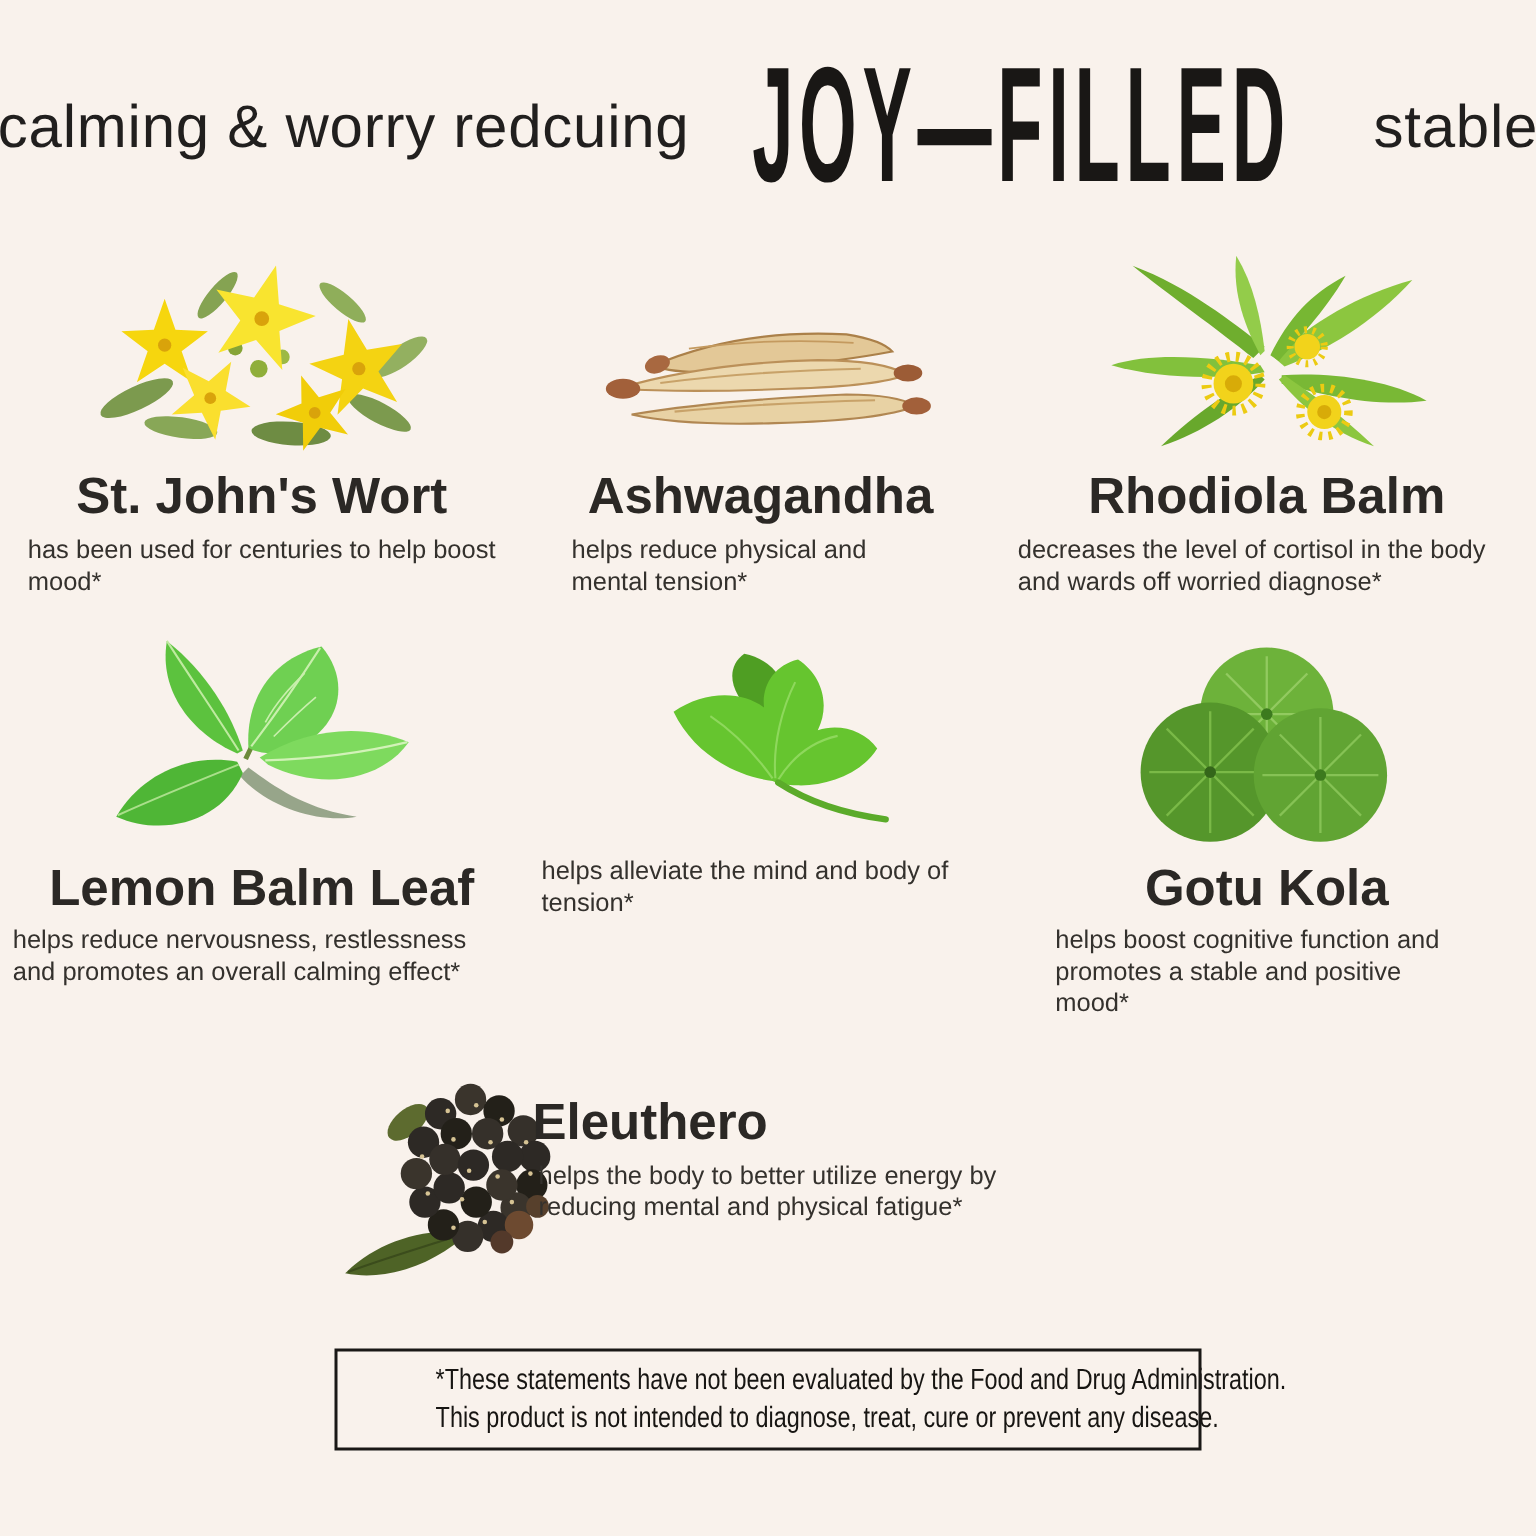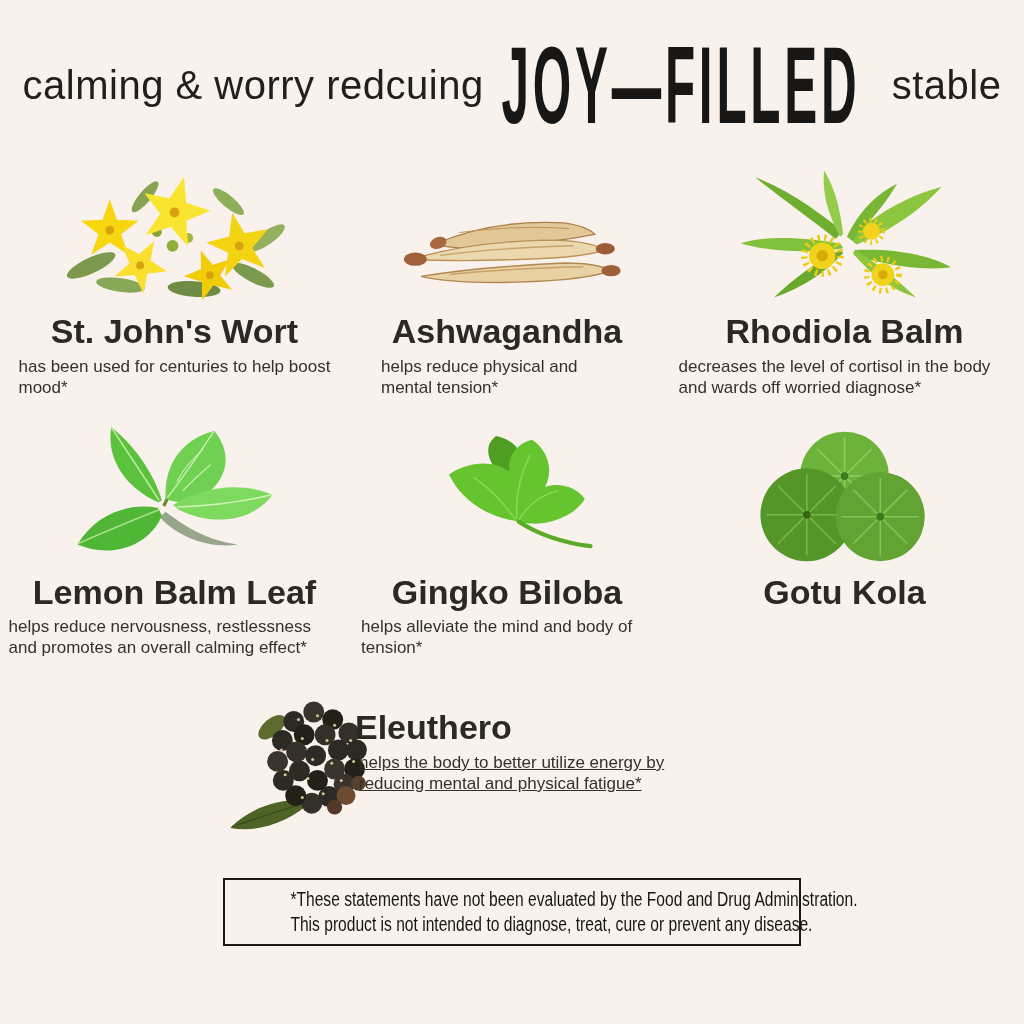--- a/index.html
+++ b/index.html
@@ -12,20 +12,21 @@
   }
   .canvas { width:1024px; height:1024px; position:relative; }
 
   
   .header {
     padding-top:30px;
     height:140px;
     display:flex;
     align-items:center;
     justify-content:center;
+    gap:24px;
   }
   .header-prefix, .header-suffix {
     font-size:40px;
     color:#211f1e;
     font-weight:500;
     letter-spacing:0.5px;
     white-space:nowrap;
   }
   .header-highlight {
     display:inline-block;
@@ -72,21 +73,21 @@
     font-size:17px;
     line-height:1.23;
     color:#34312d;
   }
   .w-stjohns { max-width:312px; }
   .w-ashwa   { max-width:252px; }
   .w-rhodiola{ max-width:332px; }
   .w-lemon   { max-width:332px; }
   .w-ginkgo  { max-width:292px; }
   .w-gotu    { max-width:282px; }
-  .w-eleuthero { max-width:322px;text-decoration:underline; }
+  .w-eleuthero { max-width:322px; }
 
   
   .eleuthero-section {
     position:relative;
     margin-top:36px;
     height:165px;
   }
   .eleuthero-image {
     position:absolute;
     left:222px;
@@ -232,21 +233,20 @@
 
     <div class="herb-card">
       <div class="herb-image">
         <svg width="215" height="132" viewBox="0 0 220 140">
           <path d="M105,45 C88,30 84,12 98,2 C118,6 130,22 127,40 C120,48 110,49 105,45 Z" fill="#4f9e23"></path>
           <path d="M118,92 C90,88 62,72 48,43 C70,28 96,28 112,40 C110,25 119,10 136,6 C153,17 159,38 150,56 C165,51 183,56 192,69 C181,87 155,96 135,95 C129,95 122,94 118,92 Z" fill="#66c52f"></path>
           <path d="M118,90 C105,72 92,58 74,46 M120,90 C118,65 125,40 134,22 M122,91 C132,75 146,64 164,60" stroke="#8ed85c" stroke-width="1.5" fill="none"></path>
           <path d="M122,93 C142,106 167,115 198,119" stroke="#5bab2a" stroke-width="4.5" fill="none" stroke-linecap="round"></path>
         </svg>
       </div>
-      <div class="herb-name">Gingko Biloba</div>
       <div class="herb-desc w-ginkgo">helps alleviate the mind and body of tension*</div>
     </div>
 
     <div class="herb-card">
       <div class="herb-image">
         <svg width="225" height="145" viewBox="0 0 230 150">
           <circle cx="115" cy="57" r="46" fill="#6db23a"></circle>
           <g stroke="#92ca60" stroke-width="1.6">
             <line x1="115" y1="57" x2="155" y2="57"></line>
               <line x1="115" y1="57" x2="143" y2="85"></line>
@@ -278,20 +278,21 @@
               <line x1="152" y1="99" x2="124" y2="127"></line>
             <line x1="152" y1="99" x2="112" y2="99"></line>
               <line x1="152" y1="99" x2="124" y2="71"></line>
             <line x1="152" y1="99" x2="152" y2="59"></line>
               <line x1="152" y1="99" x2="180" y2="71"></line>
           </g>
           <circle cx="152" cy="99" r="4" fill="#3c7a1e"></circle>
         </svg>
       </div>
       <div class="herb-name">Gotu Kola</div>
+      <div class="herb-desc w-gotu">helps boost cognitive function and promotes a stable and positive mood*</div>
     </div>
 
   </div>
 
   <div class="eleuthero-section">
     <div class="eleuthero-image">
       <svg width="172" height="152" viewBox="0 0 180 160">
         <path d="M8,142 C30,120 62,110 95,113 C72,135 38,148 8,142 Z" fill="#4e6326"></path>
         <path d="M10,141 C40,130 68,122 92,114" stroke="#3b4c1c" stroke-width="1.5" fill="none"></path>
         <ellipse cx="52" cy="36" rx="17" ry="9" fill="#5d6b2f" transform="rotate(-40 52 36)"></ellipse>

